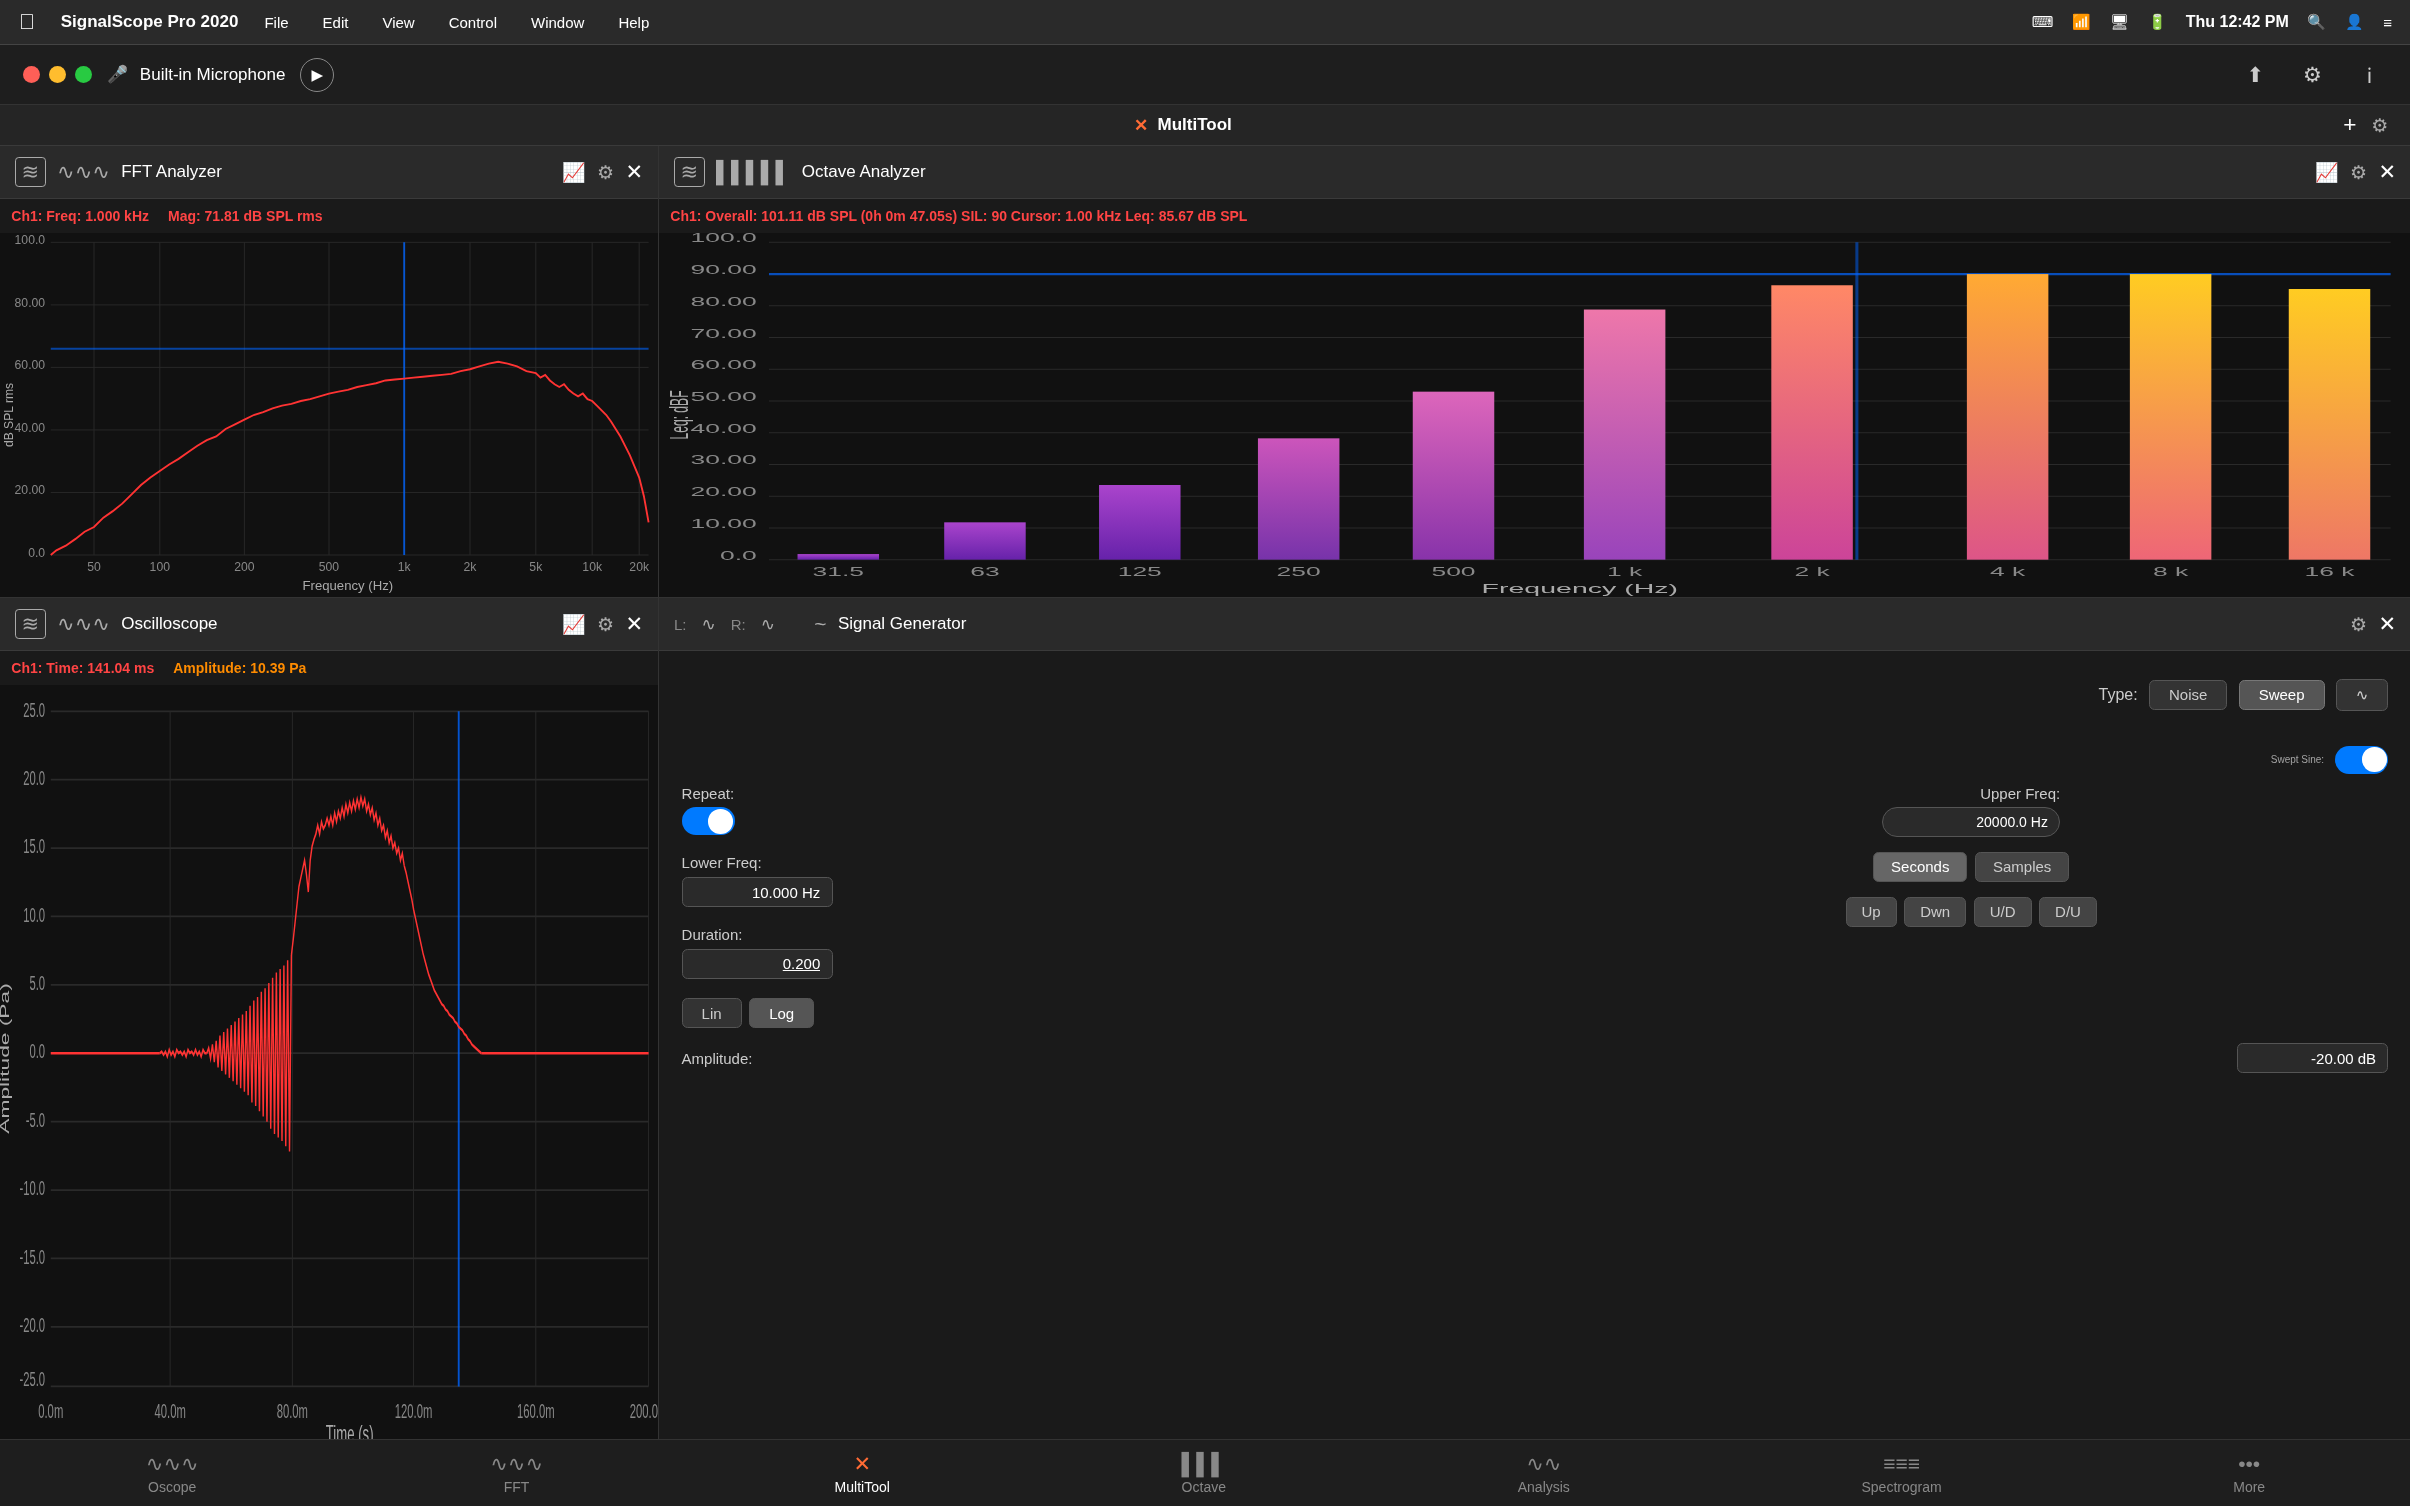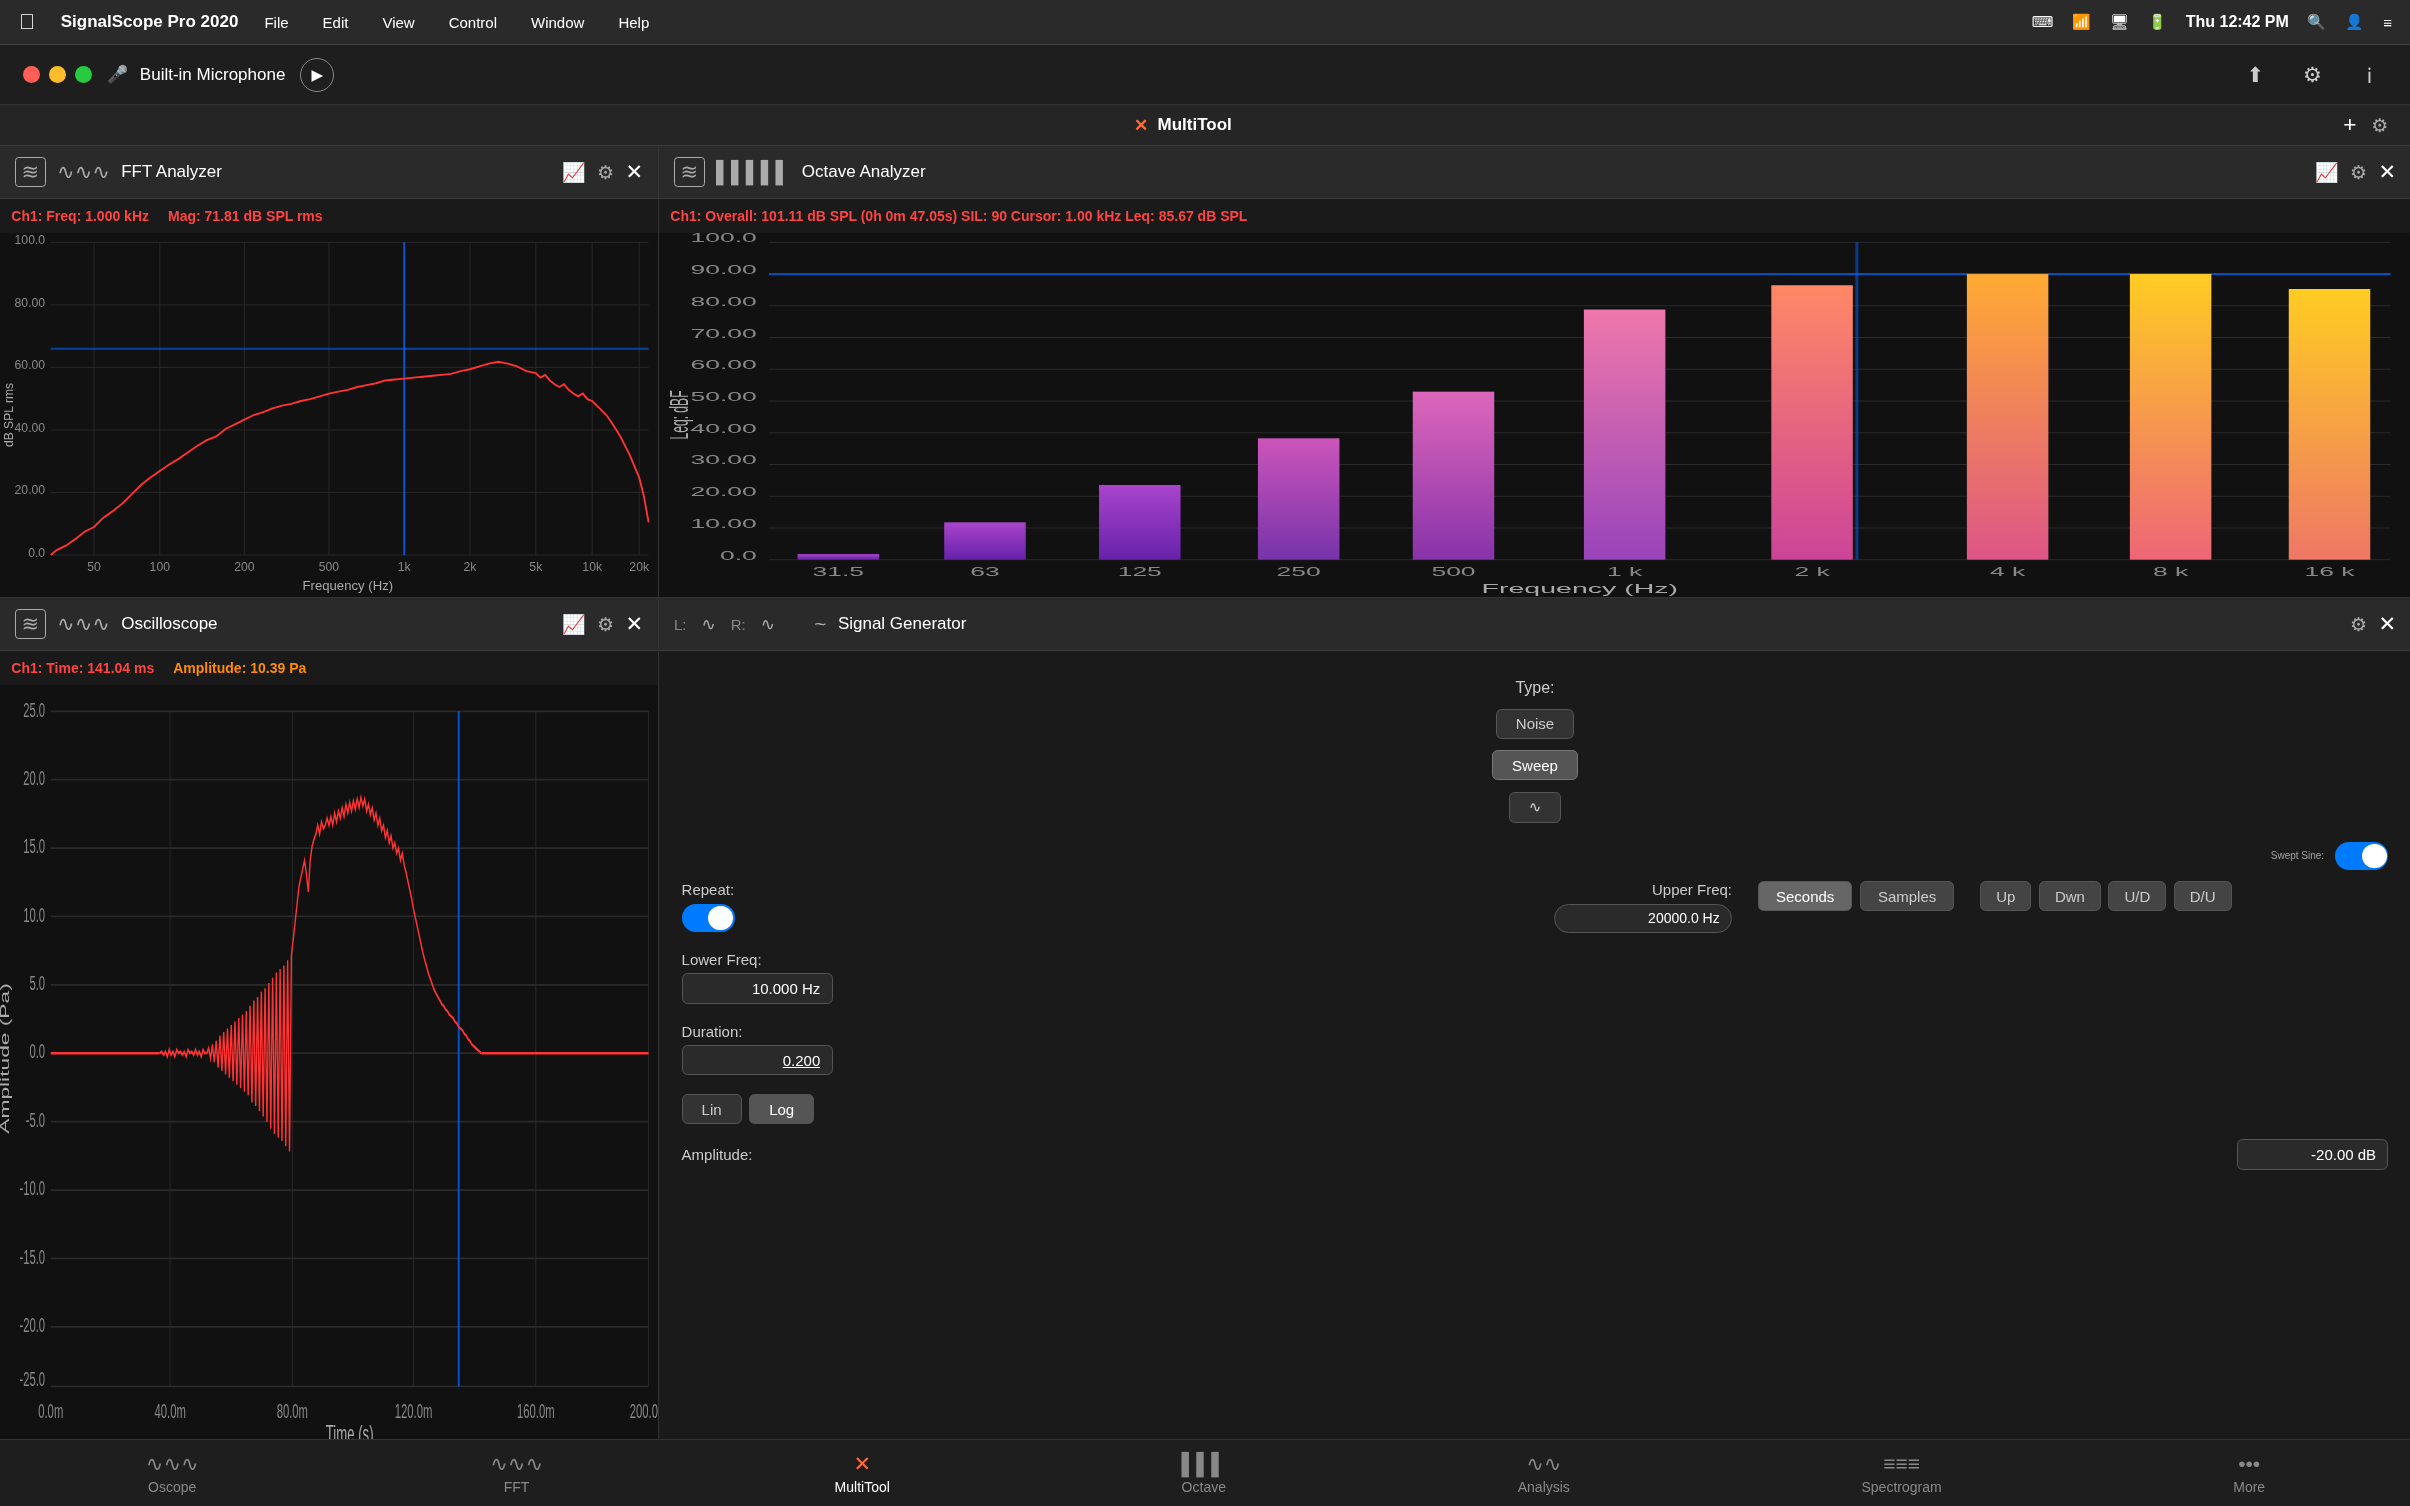--- a/index.html
+++ b/index.html
@@ -250,23 +250,22 @@
       padding: 19px 22.6px;
       flex: 1;
       overflow-y: auto;
     }
 
     .siggen-type-row {
       display: flex;
       align-items: center;
       justify-content: flex-end;
       gap: 11.3px;
-      margin-bottom: 19px;
+      margin-bottom: 35px;
       padding-top: 9.4px;
-      flex-direction: column;
     }
     .type-label { color: #ccc; font-size: 16px; }
 
     .type-btn {
       padding: 5.6px 19px;
       border-radius: 5.6px;
       border: 0.9px solid #555;
       background: #333;
       color: #ccc;
       font-size: 15px;
@@ -468,23 +467,23 @@
       gap: 11.3px;
       margin-bottom: 11.3px;
     }
     .swept-label {
       color: #a3a3a3;
       font-size: 10px;
     }
 
     .siggen-right-group {
       display: flex;
-      flex-direction: row;
-      align-items: flex-start;
-      gap: 26px;
+      flex-direction: column;
+      align-items: center;
+      gap: 15px;
       width: 100%;
     }
   </style>
 </head>
 <body>
 
 <div class="menu-bar">
   <span class="menu-bar-apple"></span>
   <span class="menu-bar-app-name">SignalScope Pro 2020</span>
   <div class="menu-bar-items">

